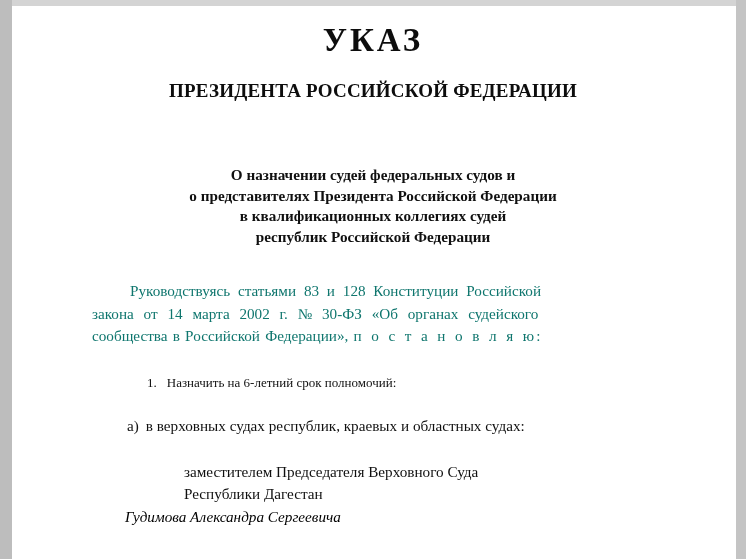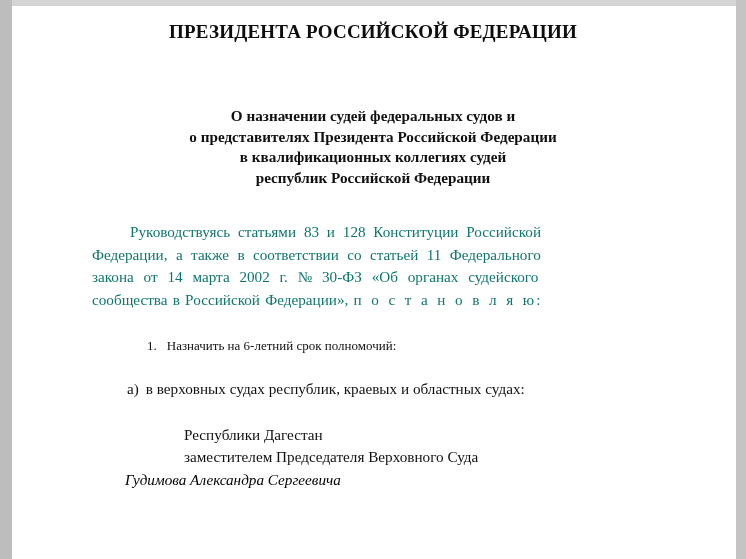--- a/index.html
+++ b/index.html
@@ -140,46 +140,46 @@
 </head>
 <body>
 
 <div class="page">
   <div class="edge-top"></div>
   <div class="edge-left"></div>
   <div class="edge-right"></div>
 
   <div class="content">
 
+    <div class="doc-title">УКАЗ</div>
 
     <div class="doc-subtitle">ПРЕЗИДЕНТА РОССИЙСКОЙ ФЕДЕРАЦИИ</div>
 
     <div class="heading-block">
       <div>О назначении судей федеральных судов и</div>
       <div>о представителях Президента Российской Федерации</div>
       <div>в квалификационных коллегиях судей</div>
       <div>республик Российской Федерации</div>
     </div>
 
     <div class="preamble">
       <div class="l1">Руководствуясь статьями 83 и 128 Конституции Российской</div>
-      <div class="l2">Федерации, а также в соответствии со статьей 11 Федерального</div>
       <div class="l3">закона от 14 марта 2002 г. № 30-ФЗ «Об органах судейского</div>
       <div class="l4"><span>сообщества в Российской Федерации», </span><span class="spaced">п о с т а н о в л я ю:</span></div>
     </div>
 
     <div class="item-1">
       <span class="num">1.</span><span>Назначить на 6-летний срок полномочий:</span>
     </div>
 
     <div class="item-a">
       <span class="num">а)</span><span>в верховных судах республик, краевых и областных судах:</span>
     </div>
 
     <div class="position-block">
+      <div>заместителем Председателя Верховного Суда</div>
       <div>Республики Дагестан</div>
-      <div>заместителем Председателя Верховного Суда</div>
     </div>
 
     <div class="name-line">Гудимова Александра Сергеевича</div>
 
   </div>
 </div>
 
 </body></html>

